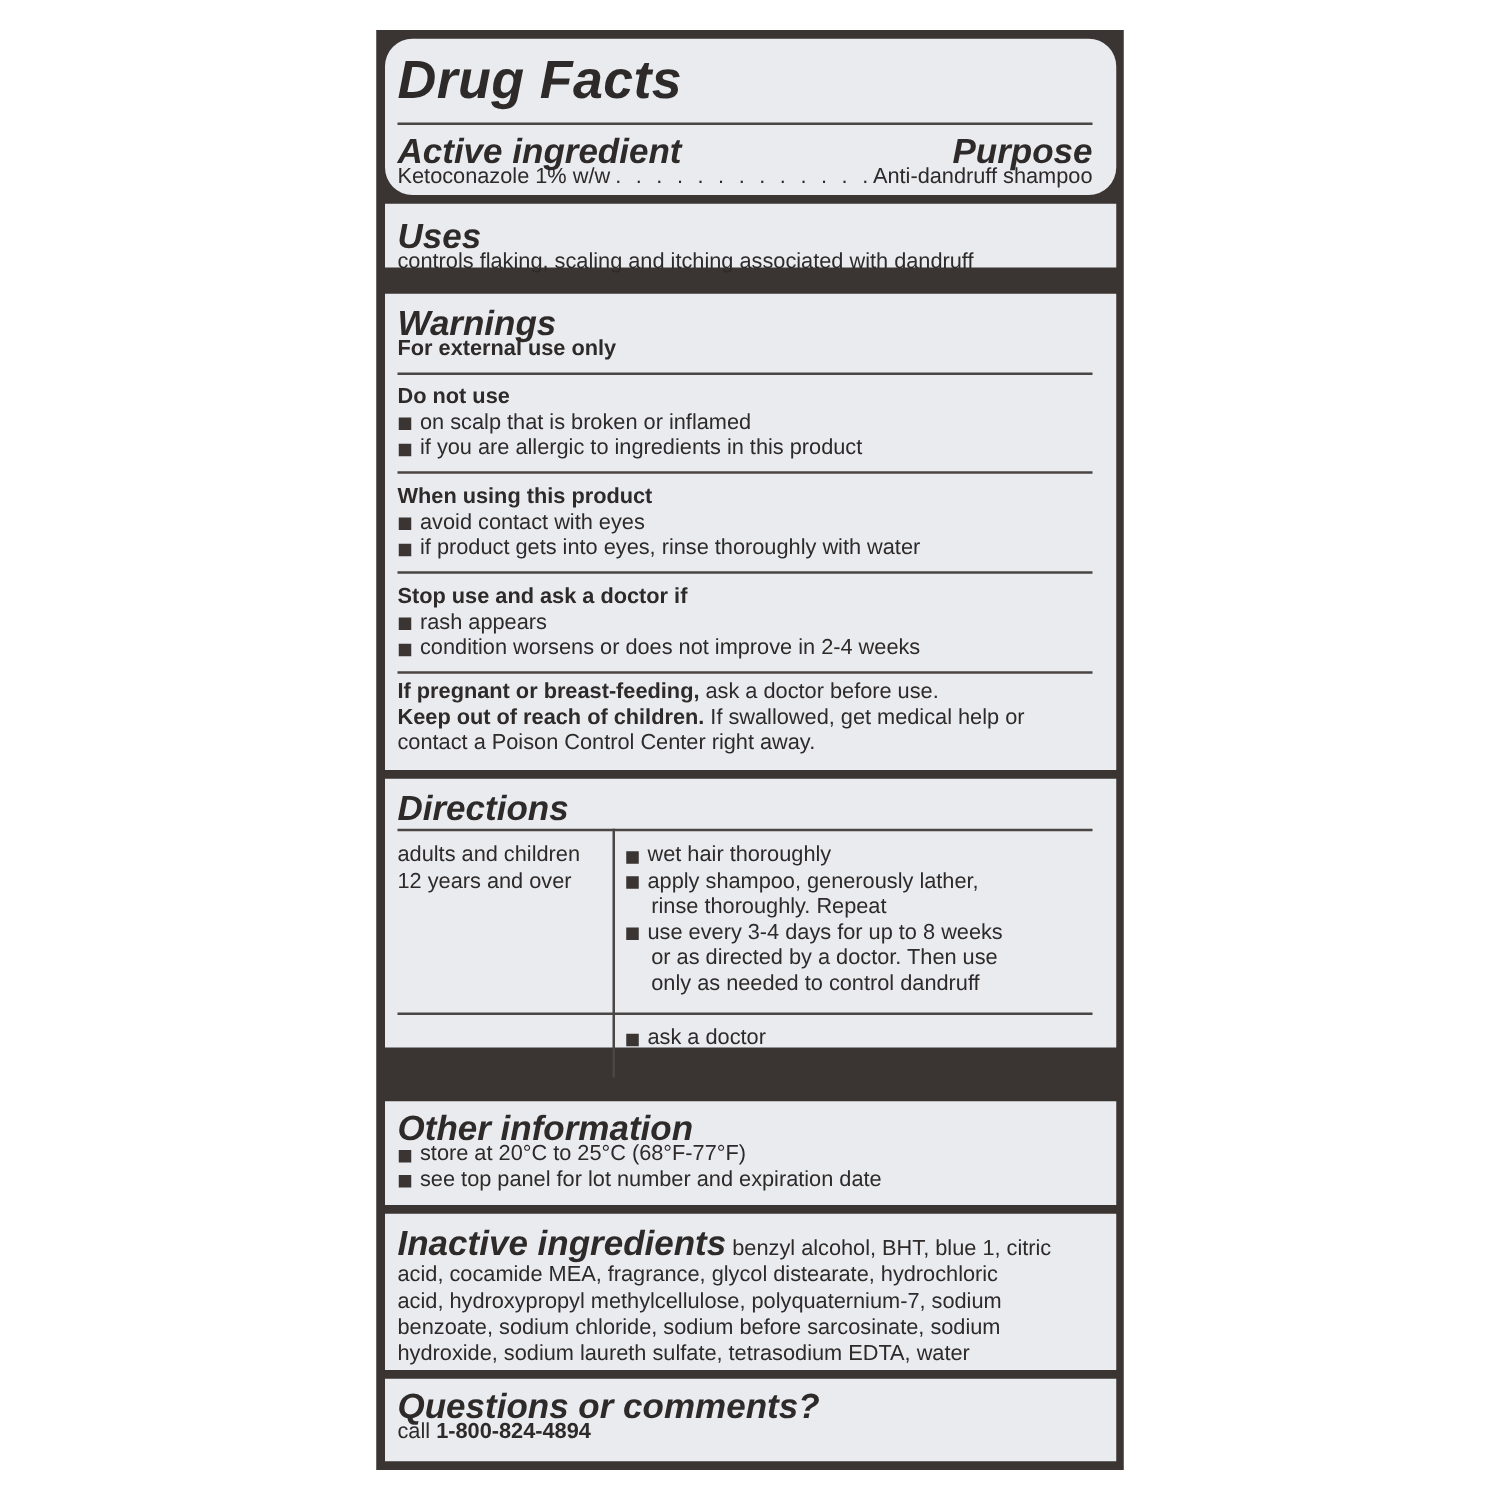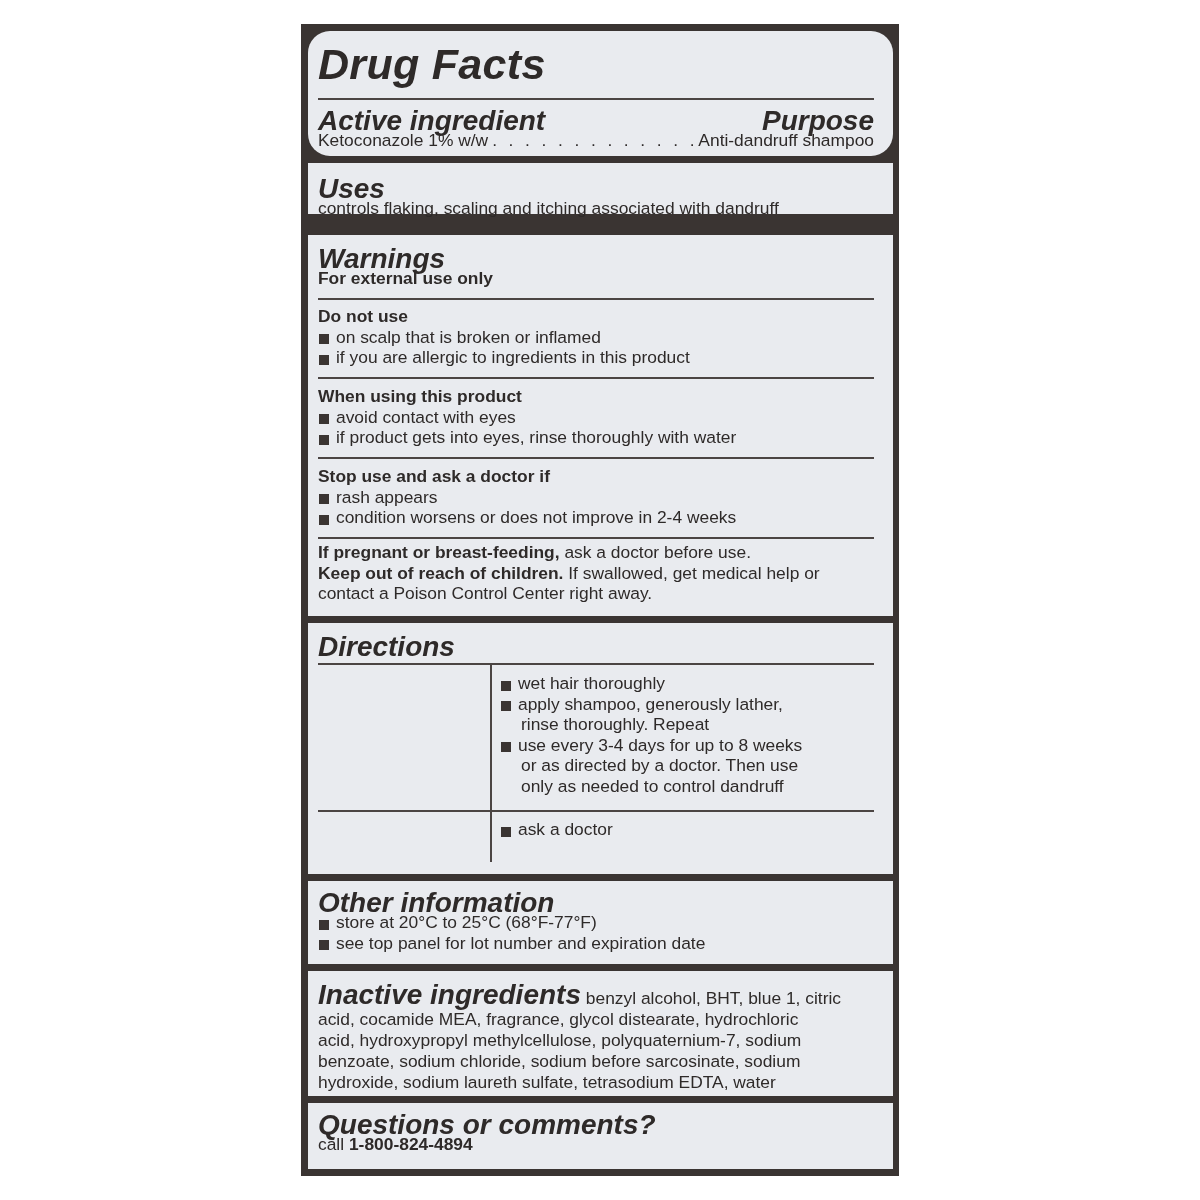--- a/index.html
+++ b/index.html
@@ -12,21 +12,21 @@
     position:absolute; left:301px; top:24px; width:598px; height:1152px;
     background:#3a3432; box-sizing:border-box; padding:7px 6px 7px 7px;
   }
   .panel {
     position:absolute; left:7px; right:6px; background:#e9ebef;
     box-sizing:border-box; padding:0 19px 0 10px;
   }
   .p1 { top:7px;   height:125px;border-radius:22px; }
   .p2 { top:139px; height:51px; }
   .p3 { top:211px; height:381px; }
-  .p4 { top:599px; height:251px; }
+  .p4 { top:599px; height:215px; }
   .p5 { top:857px; height:83px; }
   .p6 { top:947px; height:125px;padding-left:12px; }
   .p7 { top:1079px; height:66px; }
 
   .h-title { font-size:43px; font-weight:bold; font-style:italic; letter-spacing:0.3px; margin:0; line-height:1; position:absolute; top:12px; left:10px; }
   .rule { position:absolute; left:10px; right:19px; height:1.5px; background:#4b4543; }
   .sec-h { font-size:28px; font-weight:bold; font-style:italic; line-height:1; }
   .body-t { font-size:17.4px; line-height:20.5px; }
   .bold { font-weight:bold; }
   .sub-h { font-size:17.4px; font-weight:bold; line-height:20.5px; }
@@ -110,20 +110,24 @@
       <div><span class="bold">Keep out of reach of children.</span><span> If swallowed, get medical help or</span></div>
       <div>contact a Poison Control Center right away.</div>
     </div>
   </div>
 
   <div class="panel p4">
     <div class="abs sec-h" style="top:10px;">Directions</div>
     <div class="rule" style="top:40px;"></div>
     <div class="vdiv" style="left:182px; top:40px; height:199px;"></div>
 
+    <div class="abs body-t" style="top:50px; width:170px;">
+      <div>adults and children</div>
+      <div>12 years and over</div>
+    </div>
     <div class="body-t" style="position:absolute; top:50px; left:192px; right:19px;">
       <div class="bul">
           <span class="sq"></span>
           <span>wet hair thoroughly</span>
         </div>
       <div class="bul">
           <span class="sq"></span>
           <span>apply shampoo, generously lather,</span>
         </div>
       <div style="padding-left:21px;">rinse thoroughly. Repeat</div>

